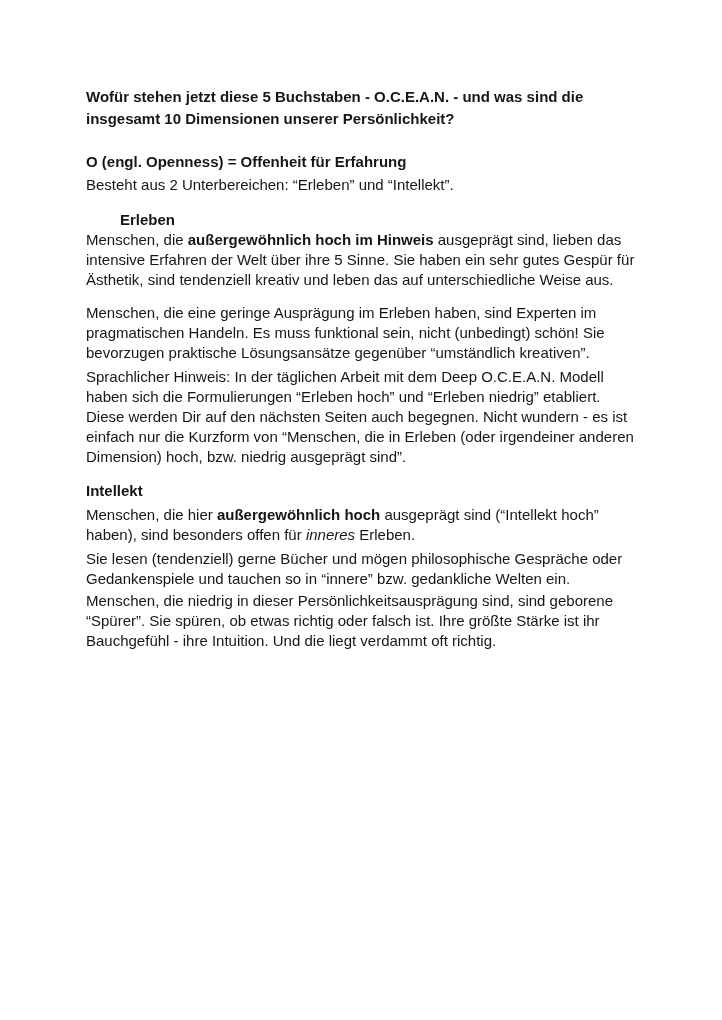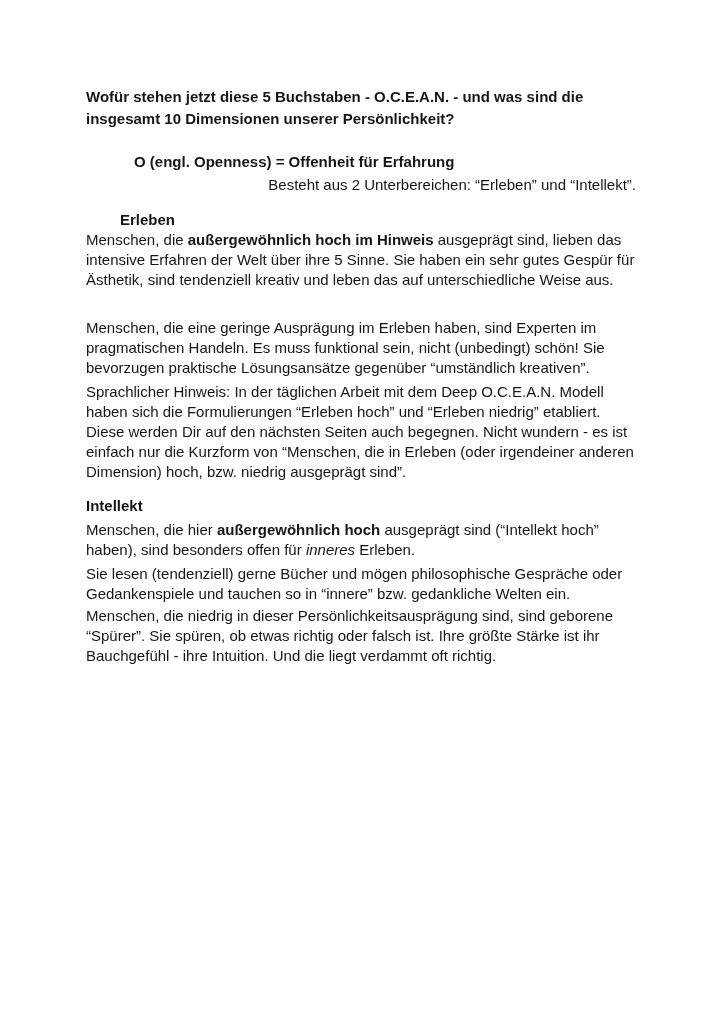--- a/index.html
+++ b/index.html
@@ -20,24 +20,24 @@
     color: #161616;
     overflow: hidden;
   }
   p { margin: 0; }
   .b { font-weight: bold; }
   .i { font-style: italic; }
   .heading {
     font-weight: bold;
     line-height: 22px;
   }
-  .openness-title  { margin-top: 22px; font-weight: bold; margin-left: 48px; }
-  .openness-sub    { margin-top: 3px; text-align: right; }
+  .openness-title  { margin-top: 22px; font-weight: bold; }
+  .openness-sub    { margin-top: 3px; }
   .erleben-title   { margin-top: 15px; font-weight: bold; margin-left: 34px; }
-  .erleben-p2      { margin-top: 28px; }
+  .erleben-p2      { margin-top: 13px; }
   .erleben-hinweis { margin-top: 4px; }
   .intellekt-title { margin-top: 14px; font-weight: bold; }
   .intellekt-p2    { margin-top: 4px; }
   .intellekt-p3    { margin-top: 6px; }
   .intellekt-p4    { margin-top: 4px; }
   .intellekt-p5    { margin-top: 2px; }
   .page-number {
     position: absolute;
     top: 951px;
     right: 88px;

